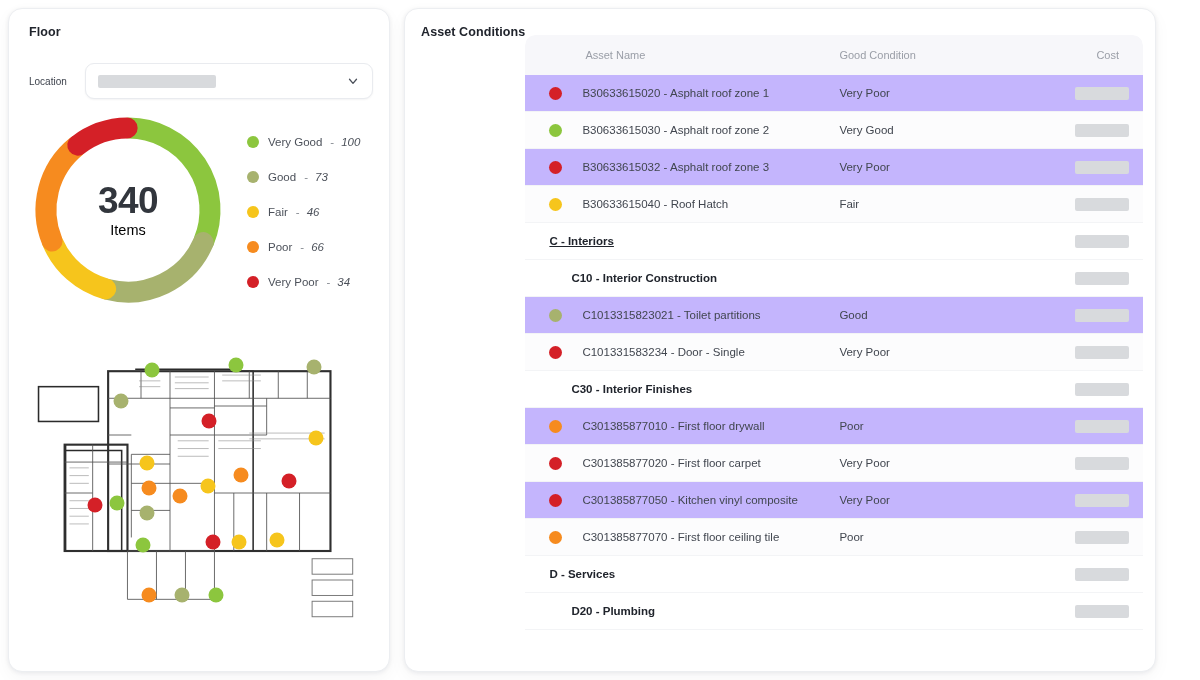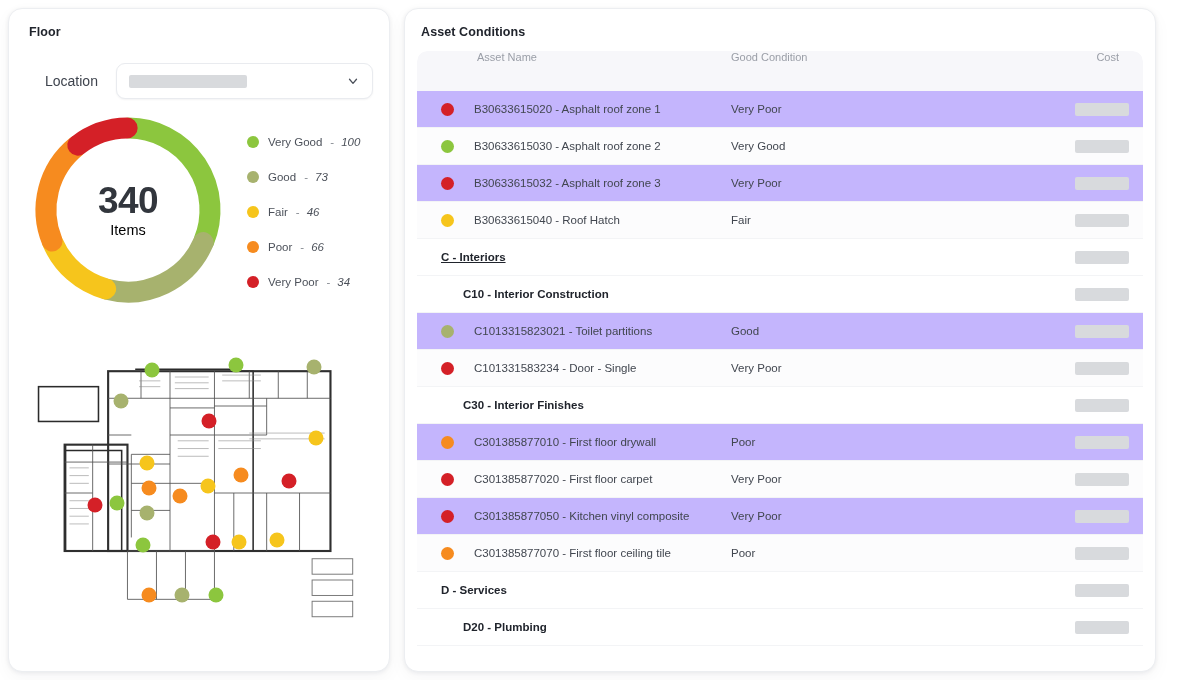--- a/index.html
+++ b/index.html
@@ -14,30 +14,30 @@
 
   
   .panel {
     background: #ffffff;
     border: 1px solid #eceef1;
     border-radius: 14px;
     box-shadow: 0 1px 4px rgba(20,25,40,.07), 0 6px 18px rgba(20,25,40,.04);
     position: relative;
   }
   .panel-left  { width: 382px; flex: 0 0 382px; padding: 14px 16px 10px 16px; display: flex; flex-direction: column; }
-  .panel-right { flex: 1 1 auto; padding: 14px 12px 0 12px; display: flex; flex-direction: column; overflow: hidden; }
+  .panel-right { flex: 1 1 auto; padding: 14px 12px 0 12px; display: flex; flex-direction: row; overflow: hidden; }
 
   .panel-title {
     font-size: 12.5px; font-weight: bold; color: #20242c;
     letter-spacing: .1px; margin: 2px 0 0 4px;
   }
 
   
   .loc-row { display: flex; align-items: center; margin-top: 24px; padding-left: 4px; }
-  .loc-label { font-size: 14px; color: #3e434d; margin-right: 18px; margin-left: 16px; }
+  .loc-label { font-size: 10px; color: #3e434d; margin-right: 18px; }
   .loc-select {
     flex: 1 1 auto; height: 36px; border: 1px solid #e9ebef; border-radius: 9px;
     background: #fff; display: flex; align-items: center; padding: 0 12px;
     box-shadow: 0 1px 2px rgba(20,25,40,.05);
   }
   .redact { background: #d8dadd; border-radius: 2px; display: inline-block; }
   .loc-value { width: 118px; height: 13px; }
   .chev { margin-left: auto; width: 14px; height: 14px; color: #4a4f59; display: block; }
 
   
@@ -62,21 +62,21 @@
   .floorplan {
     margin-top: 12px; flex: 1 1 auto; position: relative;
     background: #fff; overflow: hidden; border-radius: 4px;
   }
   .fp-inner { position: absolute; inset: 0; }
   .fp-dot { position: absolute; border-radius: 50%; transform: translate(-50%,-50%); }
 
   
   .tbl-scroll { margin-top: 12px; flex: 1 1 auto; overflow: hidden; border-radius: 10px; }
   .tbl-head {
-    display: flex; align-items: flex-start; height: 40px;
+    display: flex; align-items: center; height: 40px;
     background: #f7f7fa; border-radius: 10px 10px 0 0; padding: 0 14px;
   }
   .th { font-size: 11px; color: #9a9ea7; }
   .th-name { flex: 0 0 300px; padding-left: 46px; }
   .th-cond { flex: 1 1 auto; }
   .th-cost { flex: 0 0 60px; text-align: right; padding-right: 10px; }
 
   .row {
     display: flex; align-items: center; height: 37px;
     background: #c4b5fd; border-bottom: 1px solid #f3f4f6;

